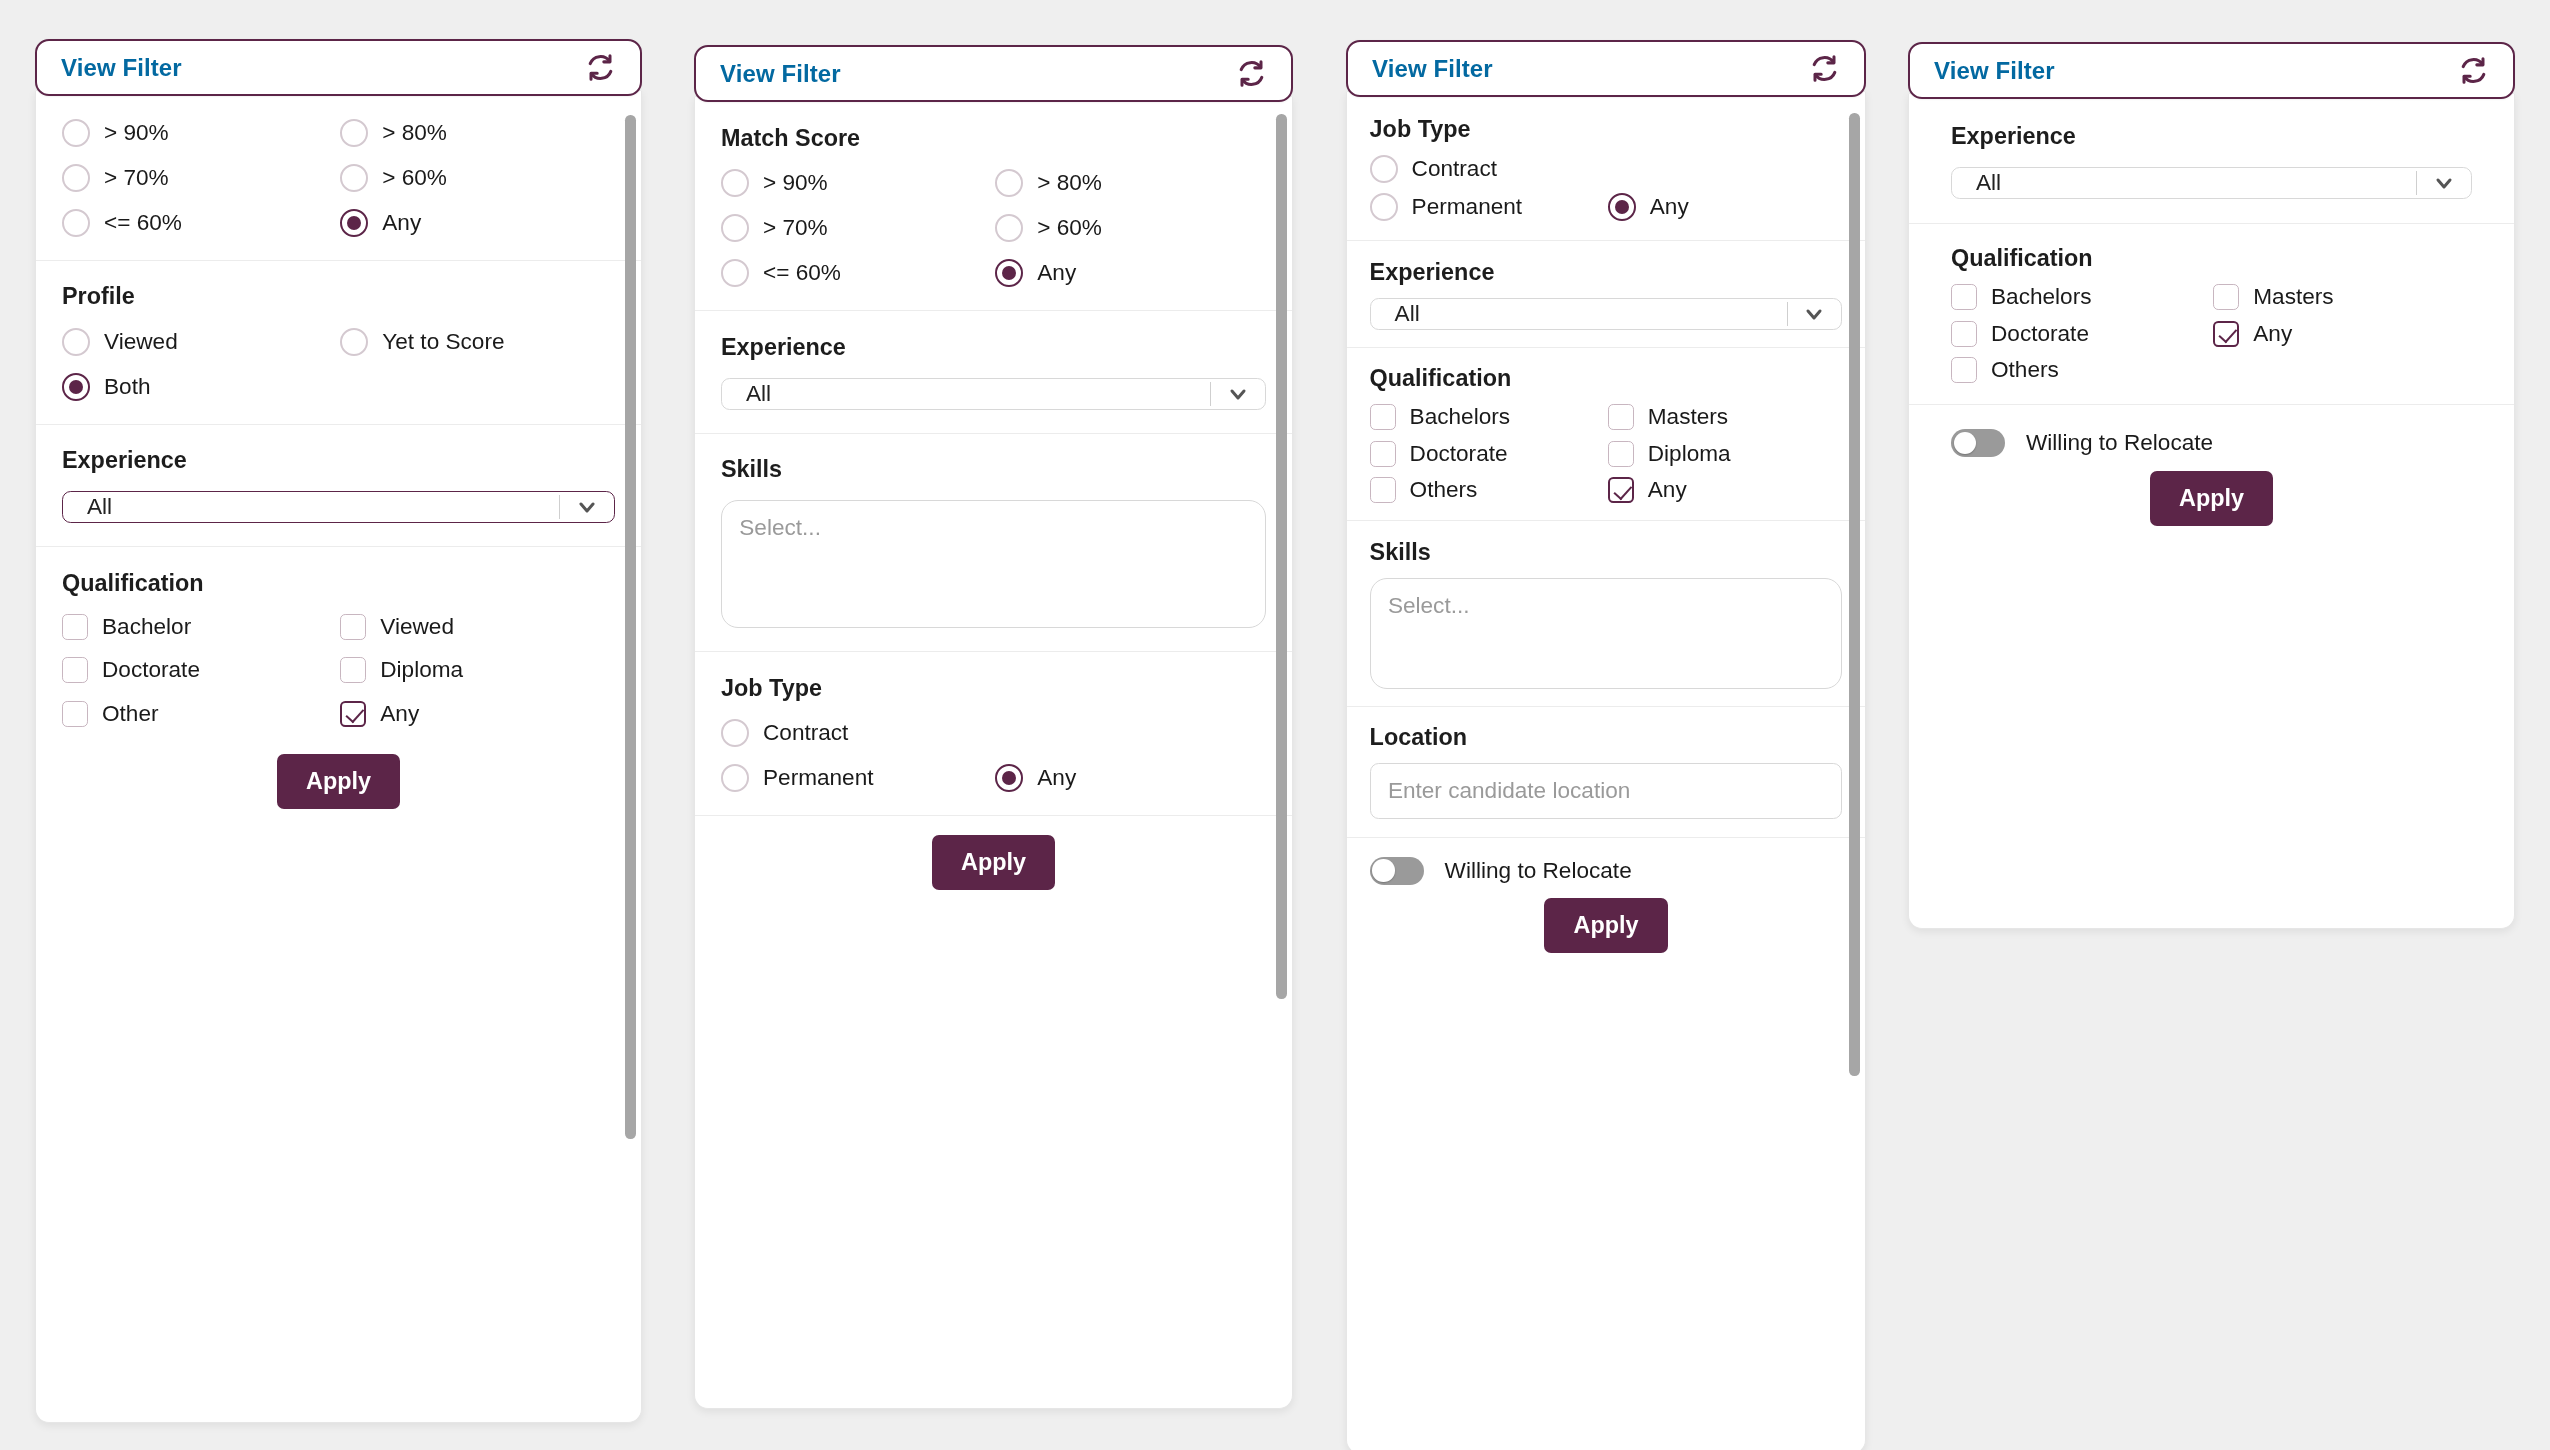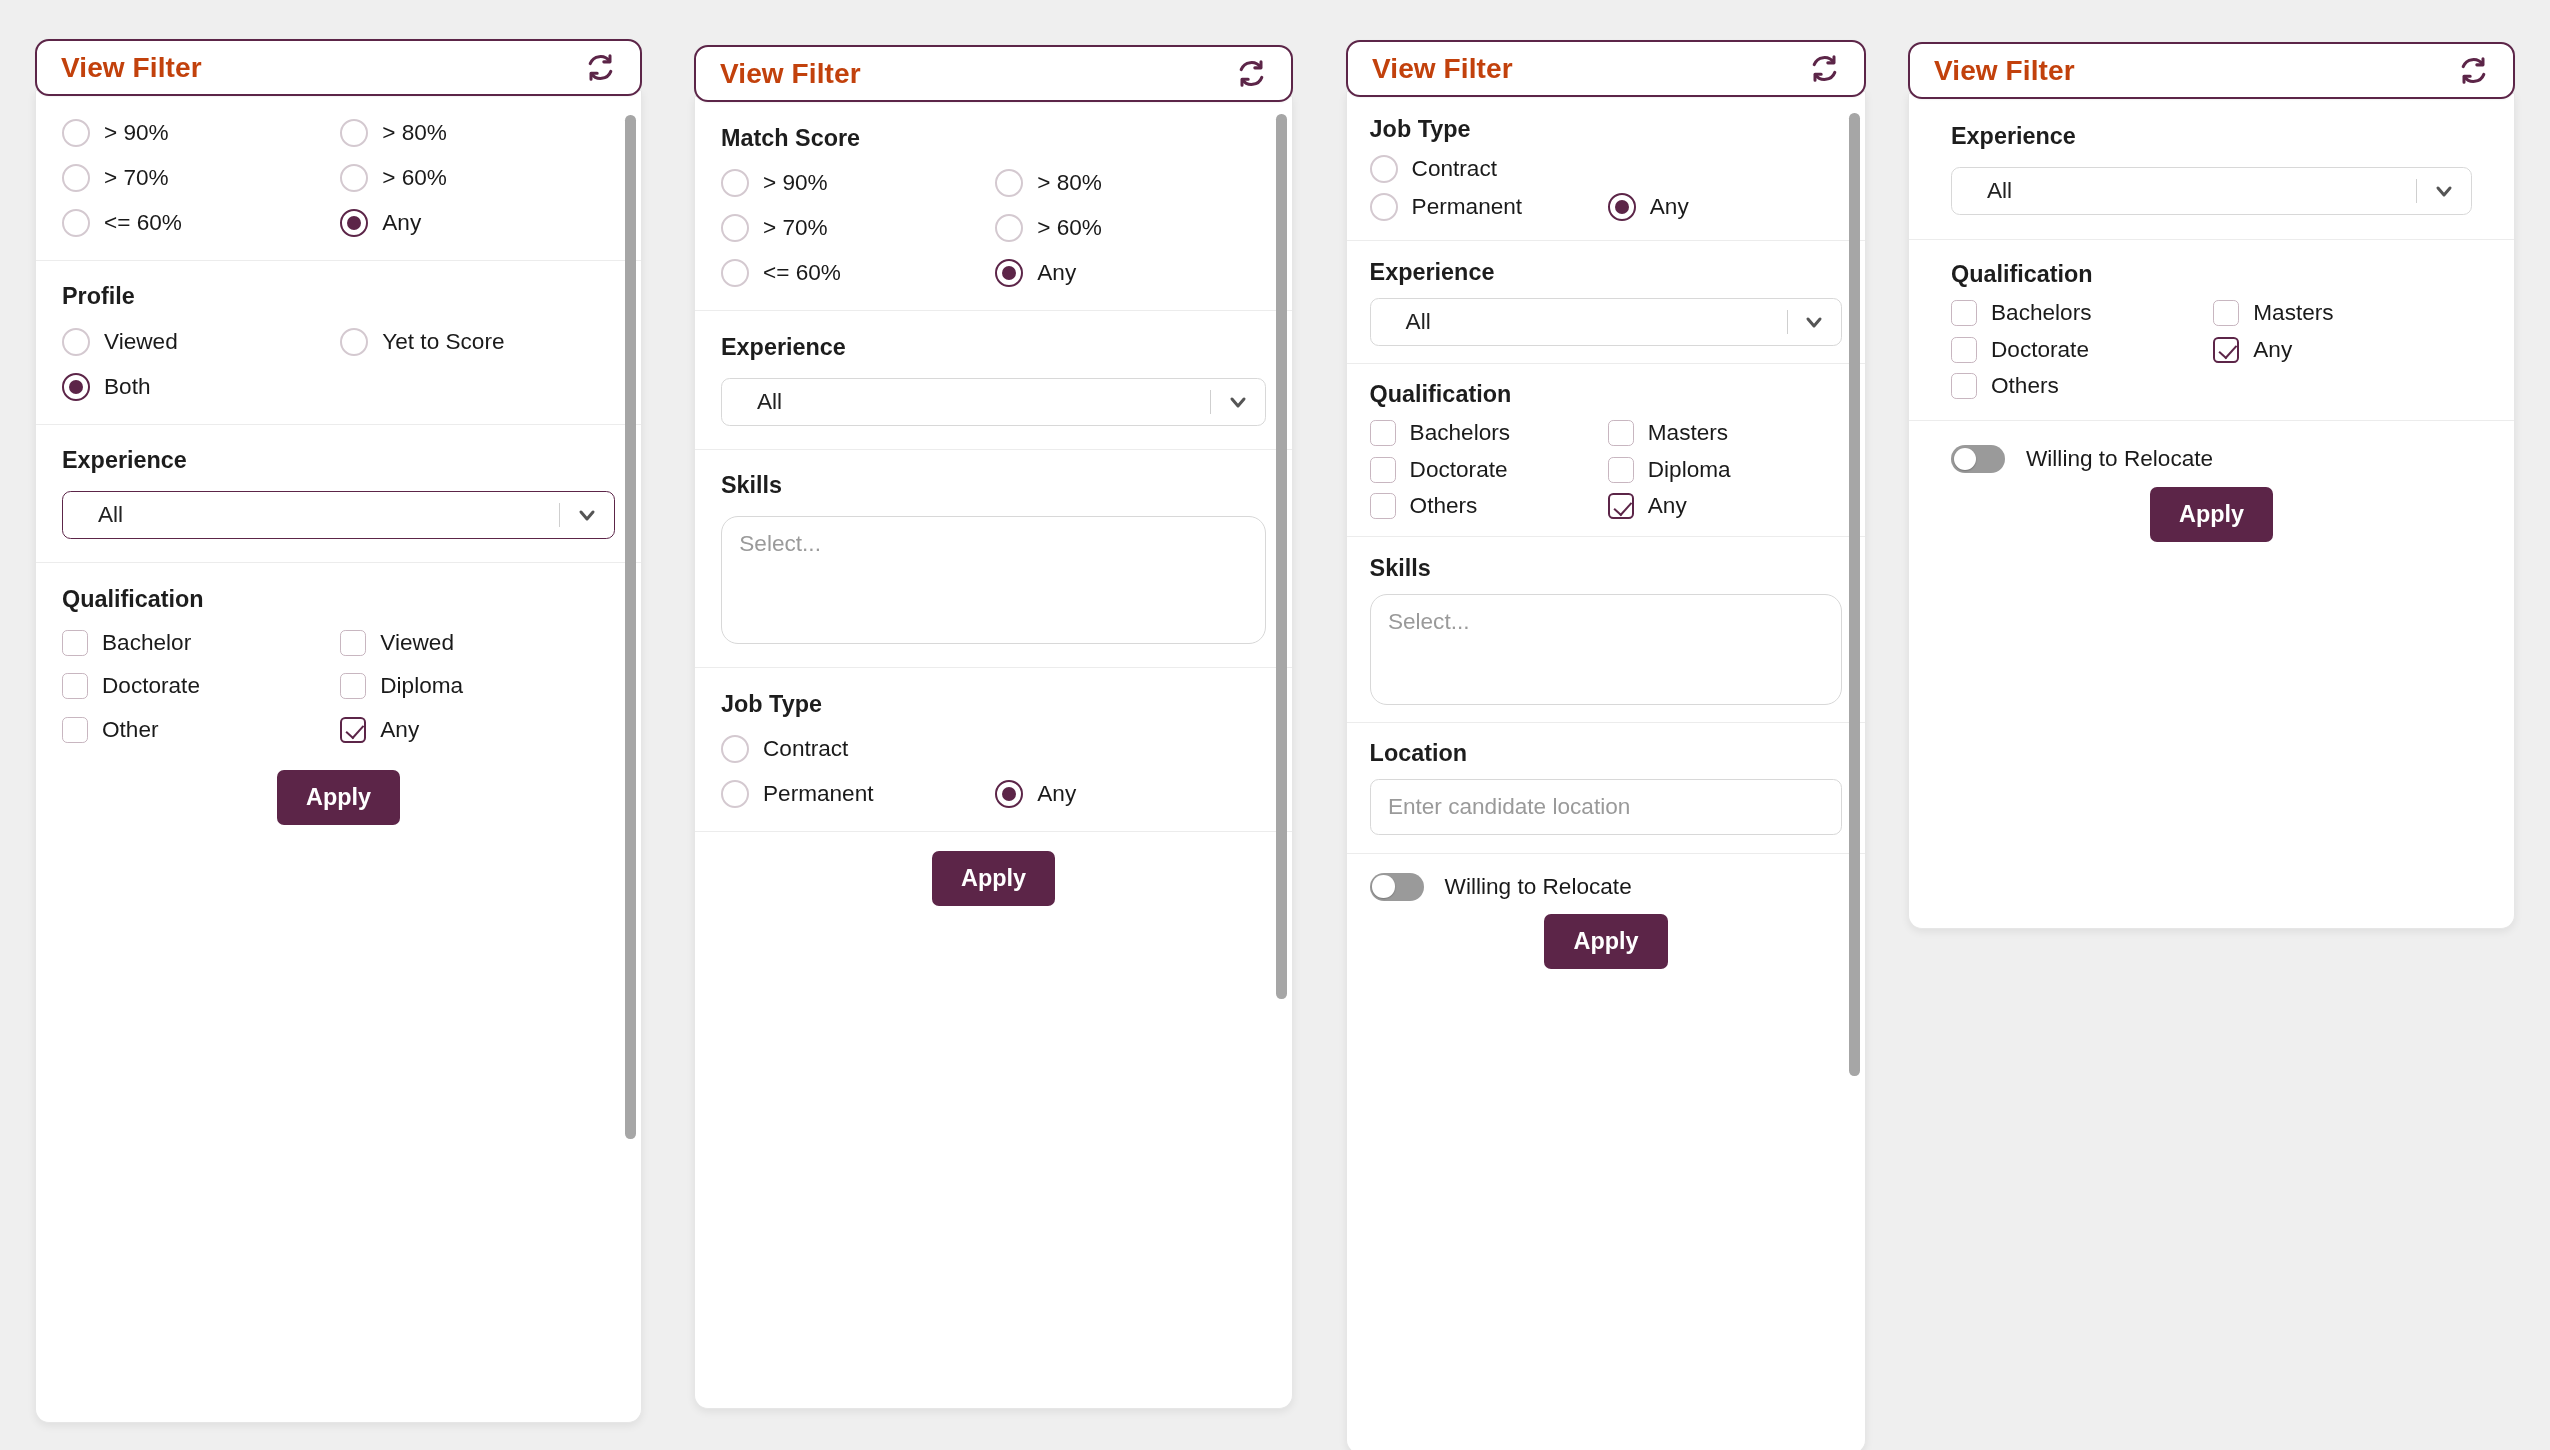--- a/index.html
+++ b/index.html
@@ -21,22 +21,22 @@
     height: 57px;
     display: flex;
     align-items: center;
     justify-content: space-between;
     padding: 0 22.6px 0 24px;
     position: relative;
     z-index: 3;
     box-shadow: 0 0.9px 1.7px rgba(0,0,0,0.05);
   }
   .panel-title {
-    color: #c2410c;
-    font-size: 28px;
+    color: #0369a1;
+    font-size: 24px;
     font-weight: bold;
     letter-spacing: 0.1px;
     white-space: nowrap;
   }
   .refresh-icon { width: 33px; height: 33px; display: block; cursor: pointer; }
   .panel-body {
     background: #ffffff;
     border-radius: 0 0 14px 14px;
     border: 0.9px solid #e6e6e6;
     border-top: none;
@@ -87,24 +87,24 @@
   .check.on { border-color: #5C2548; border-width: 2.2px; }
   .check.on::after {
     content: ""; position: absolute;
     left: 7.8px; top: 2.6px; width: 7.8px; height: 14.7px;
     border: solid #5C2548; border-width: 0 2.6px 2.6px 0;
     transform: rotate(42deg);
   }
 
   
   .dropdown {
-    height: 48px; border-radius: 8.7px; background: #fff;
+    height: 32px; border-radius: 8.7px; background: #fff;
     border: 1.7px solid #5C2548;
     display: flex; align-items: center;
-    padding: 0 0 0 35px;
+    padding: 0 0 0 24px;
     cursor: pointer;
   }
   .dropdown.plain { border: 1.7px solid #d8d8d8; }
   .dd-value { flex: 1; font-size: 22.6px; color: #222; }
   .dd-sep { width: 0.9px; height: 24px; background: #cfcfcf; }
   .dd-caret { width: 54px; display: flex; align-items: center; justify-content: center; }
   .dd-caret svg { display: block; }
 
   
   .textbox {

